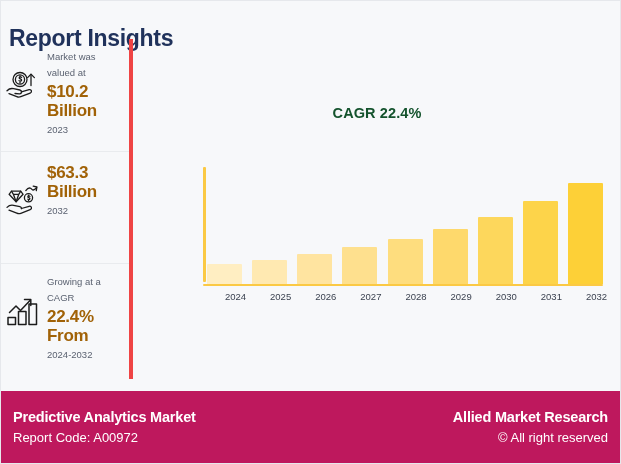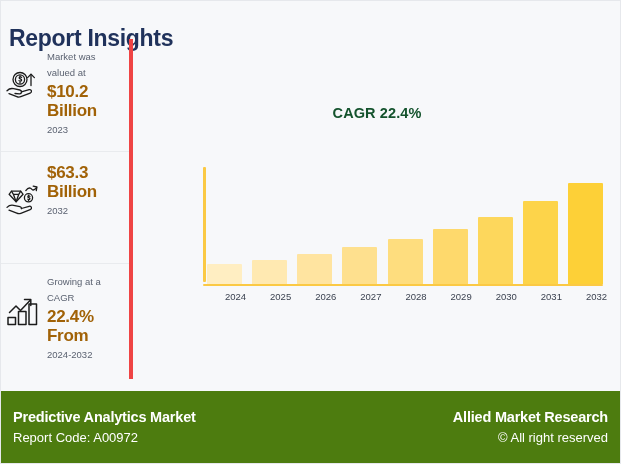--- a/index.html
+++ b/index.html
@@ -167,21 +167,21 @@
     font-weight: 500;
   }
 
   
   .footer {
     position: absolute;
     left: 0;
     right: 0;
     bottom: 0;
     height: 72px;
-    background: #4d7c0f;
+    background: #be185d;
     display: flex;
     align-items: center;
     justify-content: space-between;
     padding: 0 12px;
     box-sizing: border-box;
   }
   .footer-left { text-align: left; }
   .footer-right { text-align: right; }
   .footer-strong {
     font-size: 14.5px;

